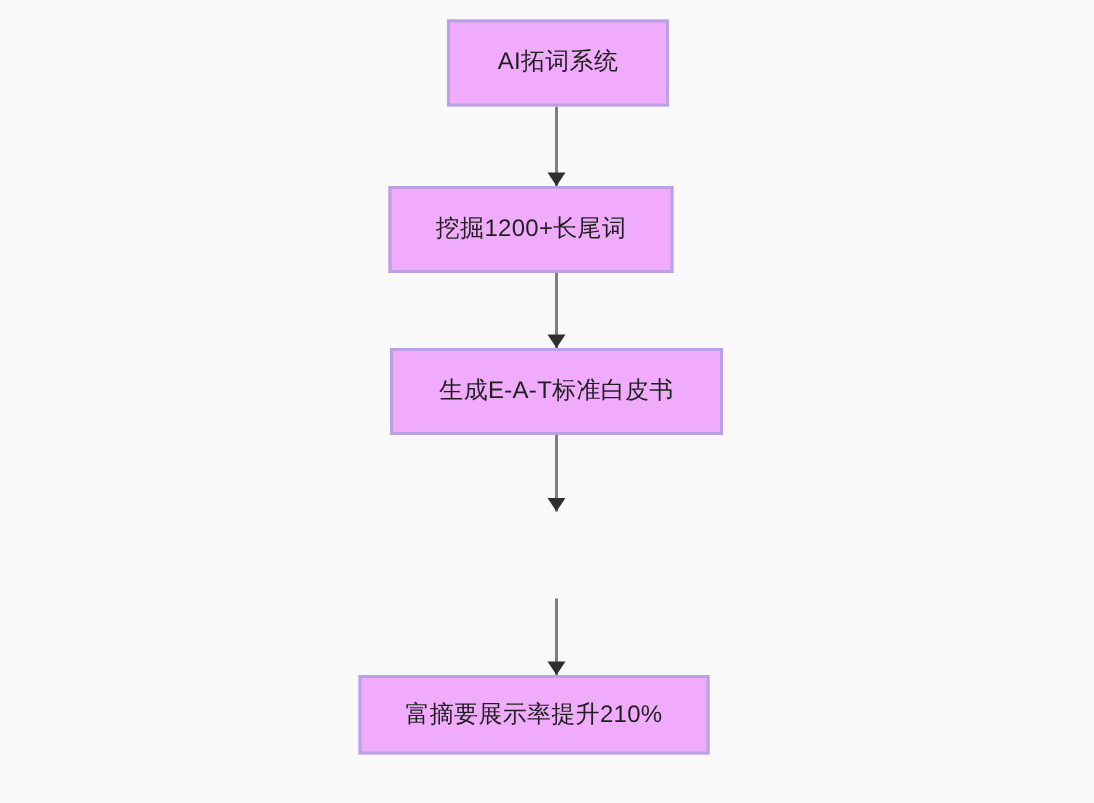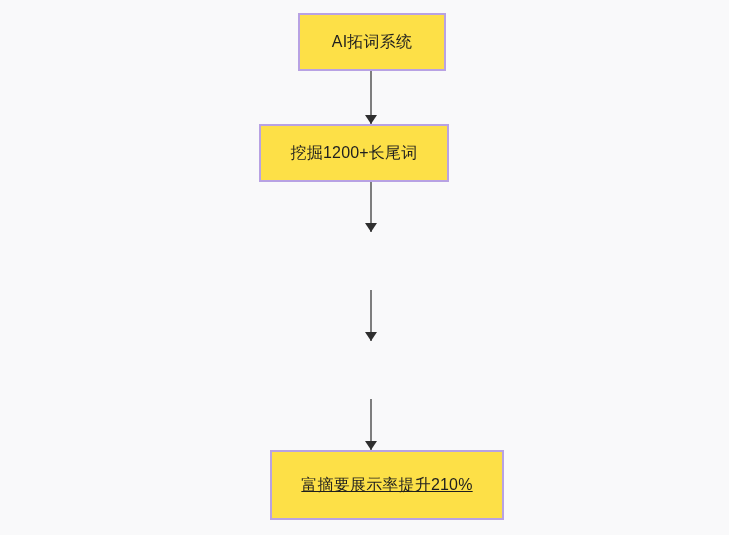--- a/index.html
+++ b/index.html
@@ -14,21 +14,21 @@
     overflow: hidden;
   }
   #flowchart-canvas {
     position: relative;
     width: 729px;
     height: 535px;
   }
   .node {
     position: absolute;
     box-sizing: border-box;
-    background: #fde047;
+    background: #f0abfc;
     border: 2px solid #b8a2e3;
     display: flex;
     align-items: center;
     justify-content: center;
     color: #1f1f1f;
     font-size: 16px;
     line-height: 1.2;
     letter-spacing: 0.2px;
     white-space: nowrap;
   }
@@ -84,19 +84,22 @@
   </div>
 
   <div class="node" style="left:298px; top:13px; width:148px; height:58px;">
     <span class="node-label">AI拓词系统</span>
   </div>
 
   <div class="node" style="left:259px; top:124px; width:190px; height:58px;">
     <span class="node-label">挖掘1200+长尾词</span>
   </div>
 
+  <div class="node" style="left:260px; top:232px; width:222px; height:58px;">
+    <span class="node-label">生成E-A-T标准白皮书</span>
+  </div>
 
 
-  <div class="node" style="left:270px; top:450px; width:234px; height:70px;text-decoration:underline;">
+  <div class="node" style="left:239px; top:450px; width:234px; height:53px;">
     <span class="node-label">富摘要展示率提升210%</span>
   </div>
 
 </div>
 
 </body></html>

